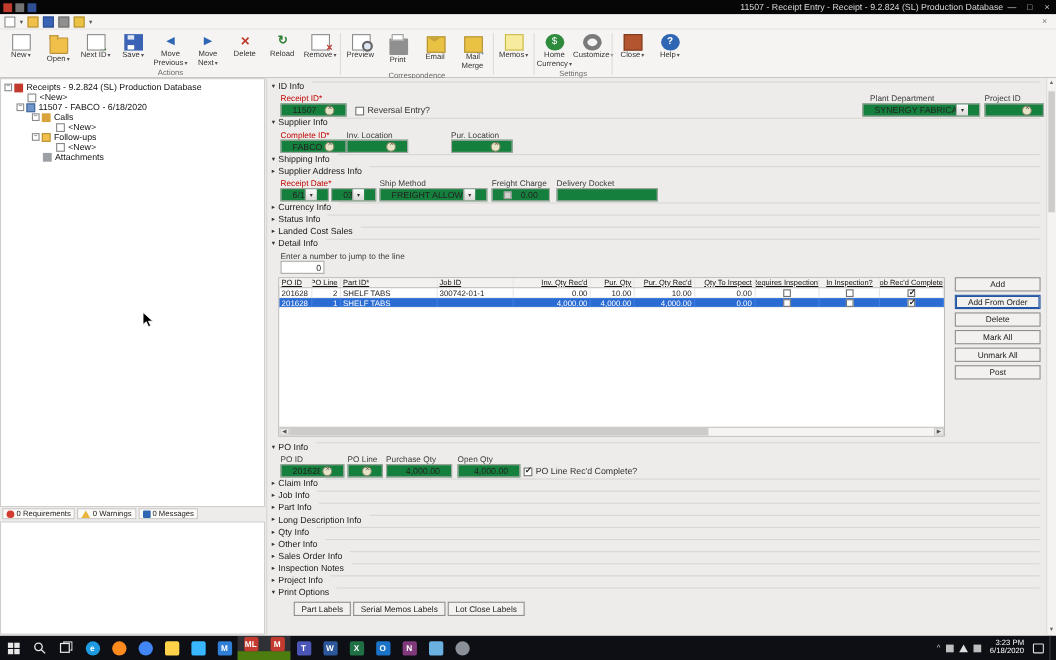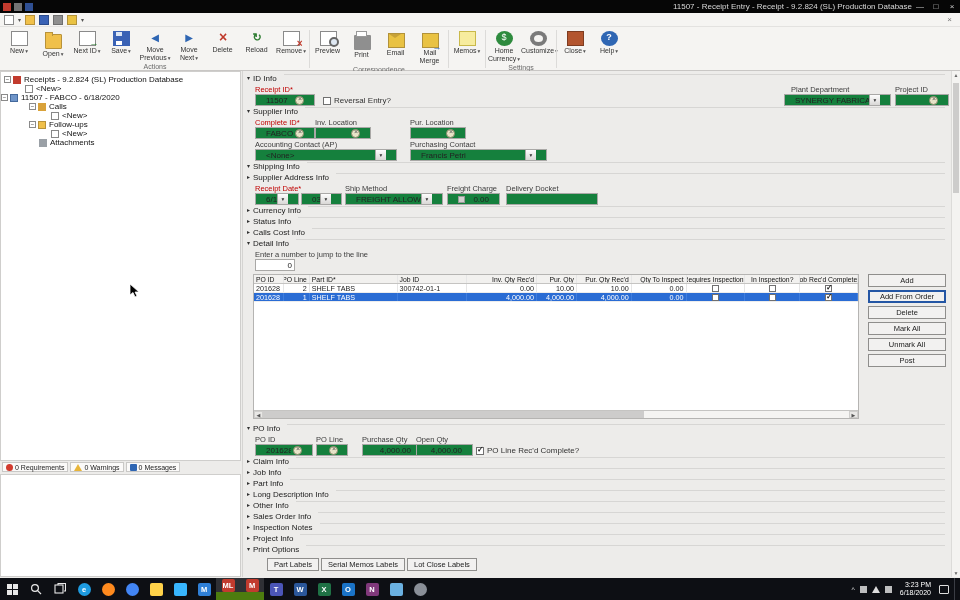--- a/index.html
+++ b/index.html
@@ -289,21 +289,21 @@
 <div class="tree-panel">
   <div class="trow" style="padding-left:3px">
     <span class="texp">−</span>
     <span class="ti ti-app"></span>
     <span>Receipts - 9.2.824 (SL) Production Database</span>
   </div>
   <div class="trow" style="padding-left:24px">
     <span class="ti ti-doc"></span>
     <span>&lt;New&gt;</span>
   </div>
-  <div class="trow" style="">
+  <div class="trow" style="padding-left:14px">
     <span class="texp">−</span>
     <span class="ti ti-grid"></span>
     <span>11507 - FABCO - 6/18/2020</span>
   </div>
   <div class="trow" style="padding-left:28px">
     <span class="texp">−</span>
     <span class="ti ti-phone"></span>
     <span>Calls</span>
   </div>
   <div class="trow" style="padding-left:50px">
@@ -395,36 +395,20 @@
       </div>
     </div>
     <div class="fg" style="left:167px;width:56px">
       <div class="flabel">Pur. Location</div>
       <div class="fbox">
         <span class="fval"></span>
         <span class="lk"></span>
       </div>
     </div>
   </div>
-  <div class="frow">
-    <div class="fg" style="left:12px;width:142px">
-      <div class="flabel">Accounting Contact (AP)</div>
-      <div class="fbox">
-        <span class="fval">&lt;None&gt;</span>
-        <span class="dd">▾</span>
-      </div>
-    </div>
-    <div class="fg" style="left:167px;width:137px">
-      <div class="flabel">Purchasing Contact</div>
-      <div class="fbox">
-        <span class="fval">Francis Petri</span>
-        <span class="dd">▾</span>
-      </div>
-    </div>
-  </div>
 
   <div class="sec">
     <span class="arr">▾</span>
     <span class="t">Shipping Info</span>
   </div>
 
   <div class="sec">
     <span class="arr">▸</span>
     <span class="t">Supplier Address Info</span>
   </div>
@@ -468,21 +452,21 @@
   <div class="sec">
     <span class="arr">▸</span>
     <span class="t">Currency Info</span>
   </div>
   <div class="sec">
     <span class="arr">▸</span>
     <span class="t">Status Info</span>
   </div>
   <div class="sec">
     <span class="arr">▸</span>
-    <span class="t">Calls Cost Info</span>
+    <span class="t">Landed Cost Sales</span>
   </div>
 
   <div class="sec">
     <span class="arr">▾</span>
     <span class="t">Detail Info</span>
   </div>
   <div class="jump-label">Enter a number to jump to the line</div>
   <div class="jump-field">0</div>
 
   <div class="gridblock">
@@ -569,21 +553,21 @@
         <span class="lk"></span>
       </div>
     </div>
     <div class="fg" style="left:73px;width:32px">
       <div class="flabel">PO Line</div>
       <div class="fbox">
         <span class="fval num">1</span>
         <span class="lk"></span>
       </div>
     </div>
-    <div class="fg" style="left:119px;width:60px">
+    <div class="fg" style="left:108px;width:60px">
       <div class="flabel">Purchase Qty</div>
       <div class="fbox">
         <span class="fval num">4,000.00</span>
       </div>
     </div>
     <div class="fg" style="left:173px;width:57px">
       <div class="flabel">Open Qty</div>
       <div class="fbox">
         <span class="fval num">4,000.00</span>
       </div>
@@ -602,20 +586,24 @@
     <span class="arr">▸</span>
     <span class="t">Job Info</span>
   </div>
   <div class="sec">
     <span class="arr">▸</span>
     <span class="t">Part Info</span>
   </div>
   <div class="sec">
     <span class="arr">▸</span>
     <span class="t">Long Description Info</span>
+  </div>
+  <div class="sec">
+    <span class="arr">▸</span>
+    <span class="t">Qty Info</span>
   </div>
   <div class="sec">
     <span class="arr">▸</span>
     <span class="t">Other Info</span>
   </div>
   <div class="sec">
     <span class="arr">▸</span>
     <span class="t">Sales Order Info</span>
   </div>
   <div class="sec">

